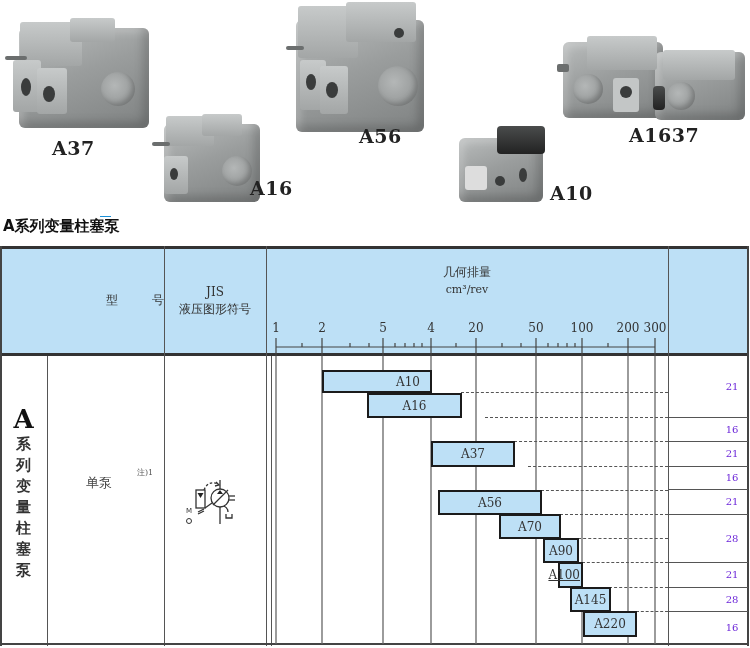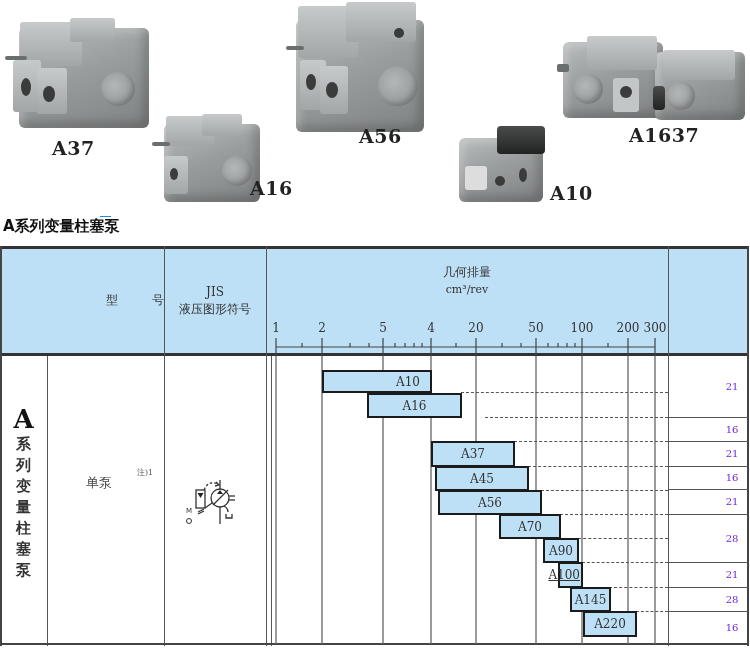--- a/index.html
+++ b/index.html
@@ -194,23 +194,20 @@
 
   <div class="bar" style="left:322px;top:124px;width:110px;height:23px;justify-content:flex-end;padding-right:10px;">
       <span>A10</span>
     </div>
   <div class="bar" style="left:367px;top:147px;width:95px;height:25px;">
       <span>A16</span>
     </div>
   <div class="bar" style="left:431px;top:195px;width:84px;height:26px;">
       <span>A37</span>
     </div>
-  <div class="bar" style="left:435px;top:220px;width:94px;height:25px;">
-      <span>A45</span>
-    </div>
   <div class="bar" style="left:438px;top:244px;width:104px;height:25px;">
       <span>A56</span>
     </div>
   <div class="bar" style="left:499px;top:268px;width:62px;height:25px;">
       <span>A70</span>
     </div>
   <div class="bar" style="left:543px;top:292px;width:36px;height:25px;">
       <span>A90</span>
     </div>
   <div class="bar" style="left:558px;top:316px;width:25px;height:26px;overflow:visible;justify-content:flex-end;padding-right:1px;background:#bde0f6;">

